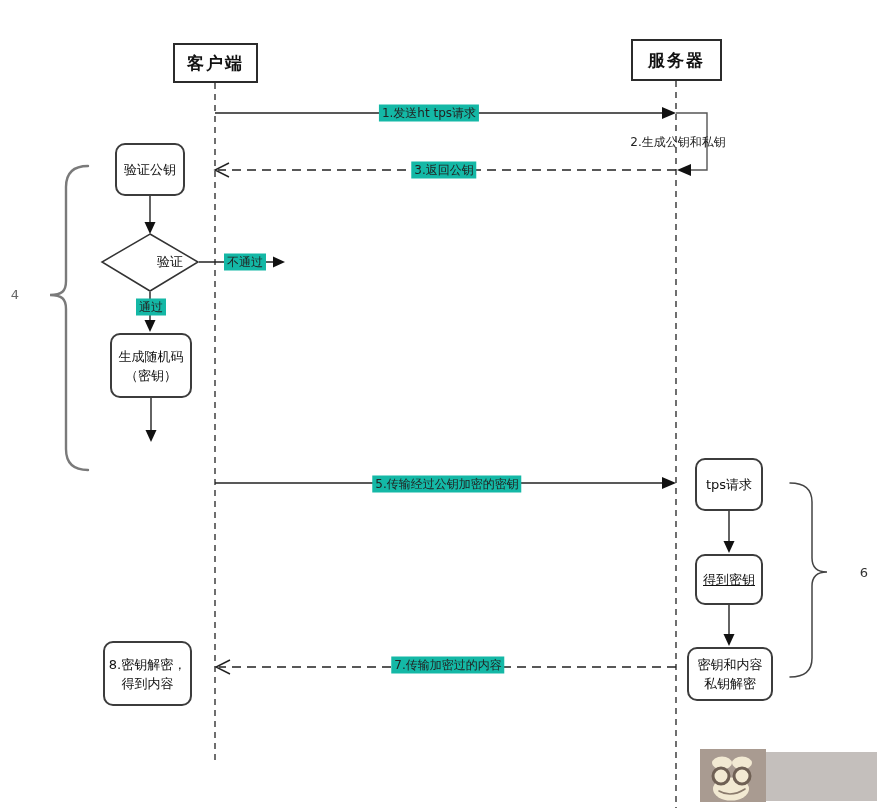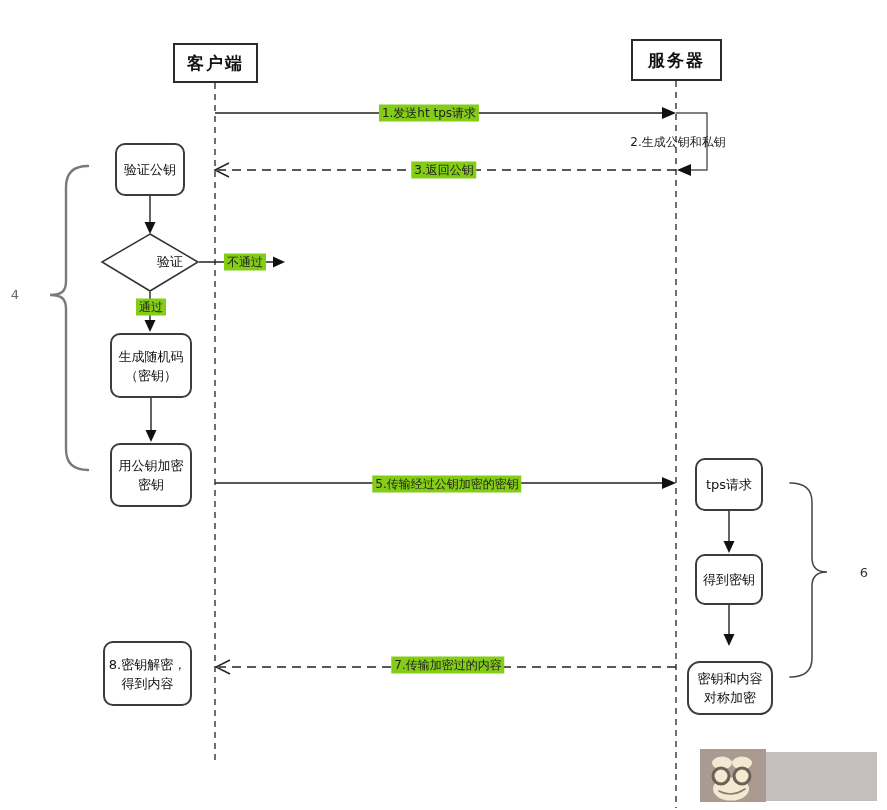--- a/index.html
+++ b/index.html
@@ -13,21 +13,21 @@
     display:flex;align-items:center;justify-content:center;
     font-weight:bold;font-size:17px;letter-spacing:2px;color:#111;box-sizing:border-box;
   }
   .fbox{
     position:absolute;border:2px solid #3c3c3c;border-radius:10px;background:#fff;
     display:flex;flex-direction:column;align-items:center;justify-content:center;
     font-size:13px;line-height:19px;color:#111;box-sizing:border-box;text-align:center;
     white-space:nowrap;
   }
   .msg{
-    position:absolute;transform:translate(-50%,-50%);background:#84cc16;
+    position:absolute;transform:translate(-50%,-50%);background:#14b8a6;
     padding:0 3px;font-size:12px;white-space:nowrap;color:#222;
   }
   .plain{background:transparent;}
   .grouplabel{position:absolute;transform:translate(-50%,-50%);font-size:13px;}
   .g-left{color:#666;}
   .g-right{color:#333;}
   .diamond-label{
     position:absolute;transform:translate(-50%,-50%);font-size:13px;color:#111;white-space:nowrap;margin-left:18px;
   }
 </style>
@@ -118,41 +118,37 @@
   </div>
 
   <div class="diamond-label" style="left:152px;top:262px;">验证</div>
 
 
   <div class="fbox" style="left:110px;top:333px;width:82px;height:65px;">
     <span>生成随机码</span>
     <span>（密钥）</span>
   </div>
 
-  <div class="fbox" style="left:110px;top:443px;width:82px;height:64px;">
-    <span>用公钥加密</span>
-    <span>密钥</span>
-  </div>
 
   <div class="fbox" style="left:103px;top:641px;width:89px;height:65px;">
     <span>8.密钥解密，</span>
     <span>得到内容</span>
   </div>
 
   <div class="fbox" style="left:695px;top:458px;width:68px;height:53px;">
     <span>tps请求</span>
   </div>
 
-  <div class="fbox" style="left:695px;top:554px;width:68px;height:51px;">
+  <div class="fbox" style="left:695px;top:554px;width:68px;height:51px;text-decoration:underline;">
     <span>得到密钥</span>
   </div>
 
-  <div class="fbox" style="left:687px;top:661px;width:86px;height:54px;border-radius:13px;">
+  <div class="fbox" style="left:687px;top:647px;width:86px;height:54px;">
     <span>密钥和内容</span>
-    <span>对称加密</span>
+    <span>私钥解密</span>
   </div>
 
   <div class="msg" style="left:429px;top:113px;">1.发送ht tps请求</div>
   <div class="msg plain" style="left:678px;top:142px;">2.生成公钥和私钥</div>
   <div class="msg" style="left:444px;top:170px;">3.返回公钥</div>
   <div class="msg" style="left:447px;top:484px;">5.传输经过公钥加密的密钥</div>
   <div class="msg" style="left:448px;top:665px;text-align:center;">7.传输加密过的内容</div>
 
   <div class="msg" style="left:151px;top:307px;">通过</div>
   <div class="msg" style="left:245px;top:262px;">不通过</div>

